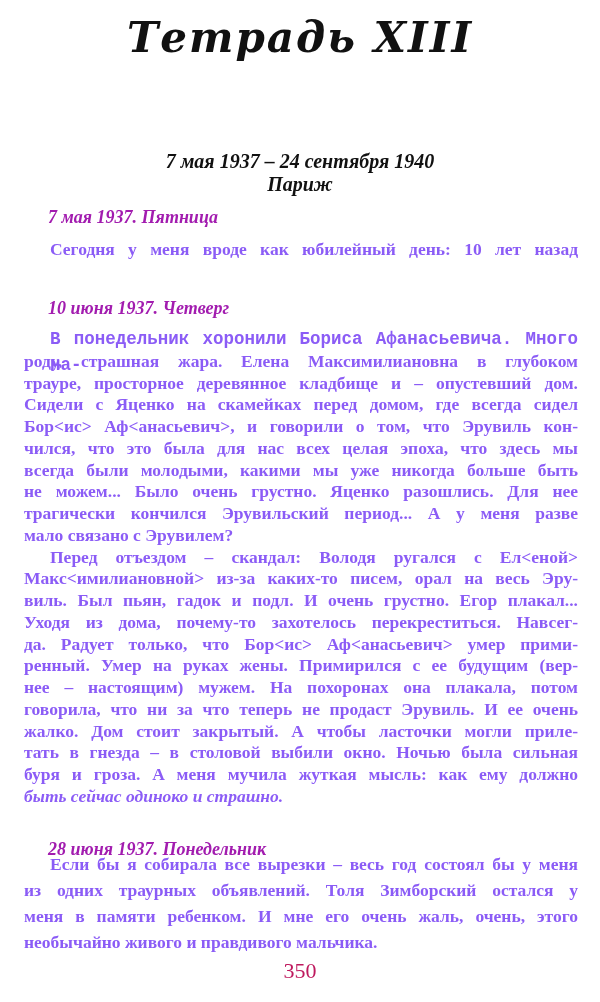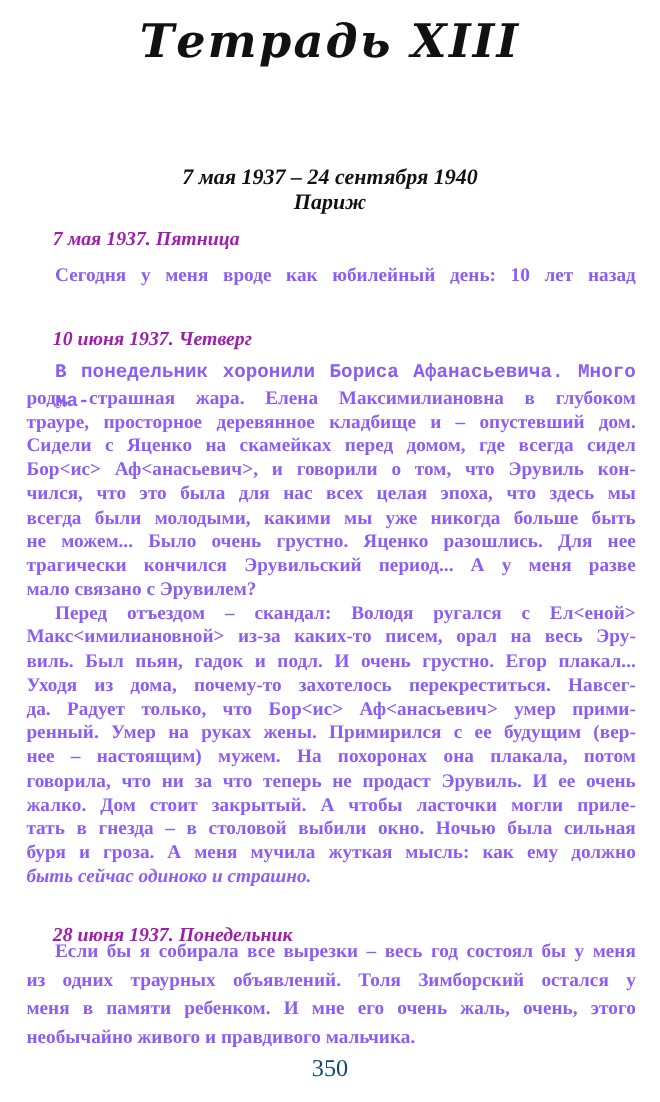--- a/index.html
+++ b/index.html
@@ -25,21 +25,21 @@
       font-family: "Liberation Serif", serif; font-weight: bold;
       font-size: 17.5px; line-height: 26px; height: 26px;
       text-align: justify; text-align-last: justify; white-space: nowrap;
       color: #8b5cf6;
     }
     .line.indent { left: 50px; width: 528px; }
     .line.last { text-align-last: left; }
     .line span { display: block; width: 100%; white-space: normal; text-align: inherit; text-align-last: inherit; }
     .page-number {
       position: absolute; left: 0; top: 958px; width: 600px; text-align: center;
-      font-family: "Liberation Serif", serif; font-size: 22px; line-height: 26px; color: #0c4a6e;
+      font-family: "Liberation Serif", serif; font-size: 22px; line-height: 26px; color: #be185d;
     }
   </style>
 </head>
 <body>
 
 <div class="page">
 
   <div class="title">Тетрадь XIII</div>
 
   <div class="subhead" style="top:150px;">7 мая 1937 – 24 сентября 1940</div>

